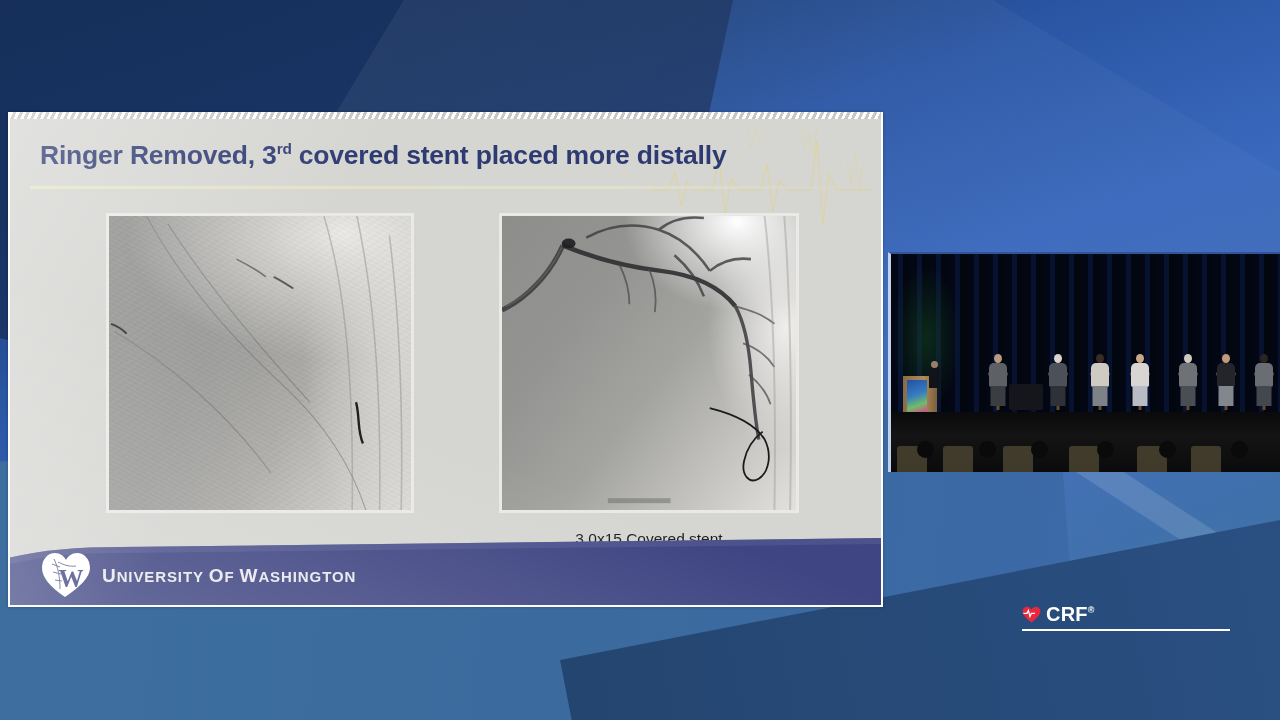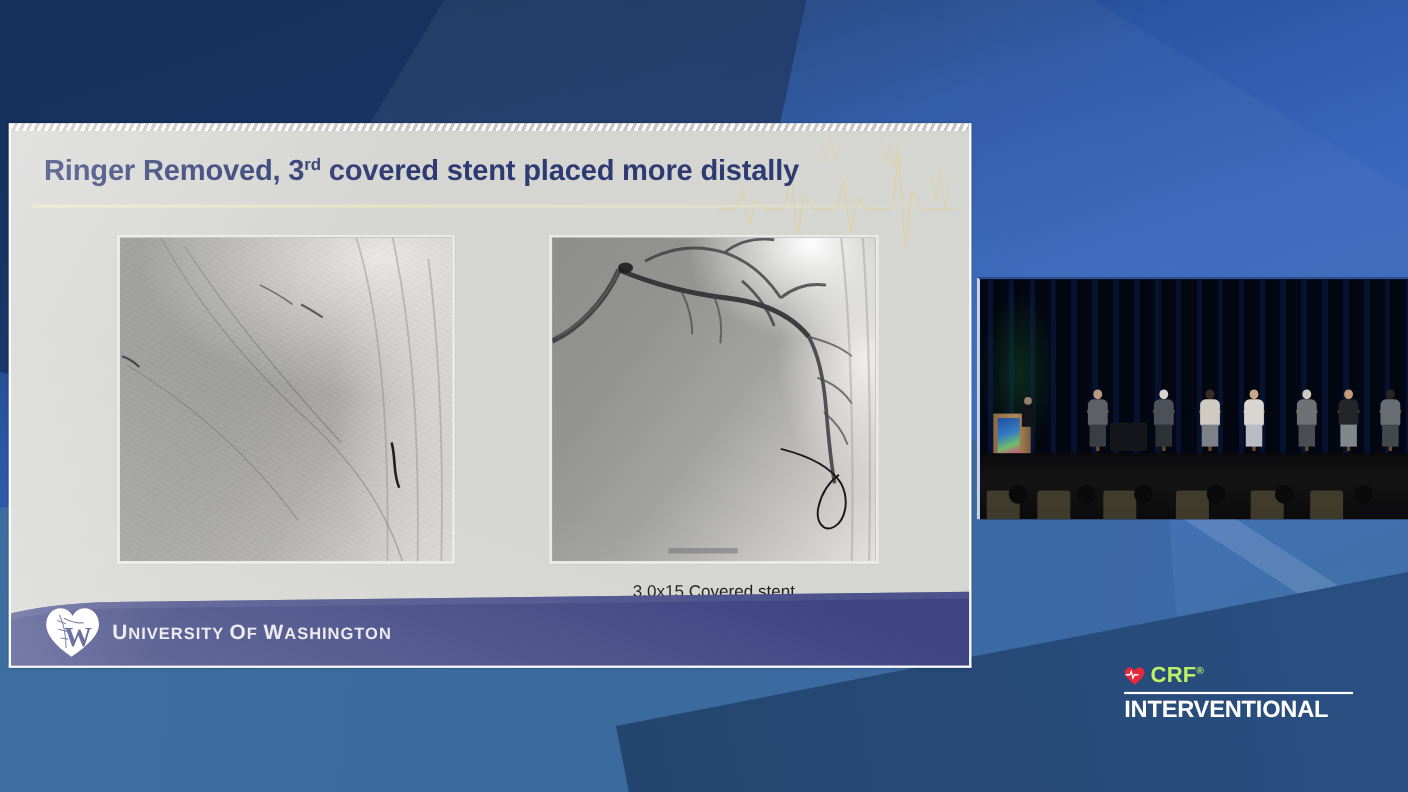--- a/index.html
+++ b/index.html
@@ -207,21 +207,21 @@
           width:20px; height:4px; background:#6b4a2c; border-radius:2px; }
   .hitable{ position:absolute; bottom:62px; width:34px; height:26px;
           background:#14161c; border-radius:2px; }
   .bottle{ position:absolute; bottom:48px; width:3px; height:9px;
           background:#8fb7d8; border-radius:1px; opacity:.8; }
 
   
   #crf{ position:absolute; left:1022px; top:603px; width:220px; }
   .crf-top{ display:flex; align-items:center; gap:5px; }
   .crf-heart{ width:19px; height:17px; }
-  #crf-word{ color:#bef264; font-size:20px; font-weight:700; letter-spacing:.2px; }
+  #crf-word{ color:#ffffff; font-size:20px; font-weight:700; letter-spacing:.2px; }
   #crf-word sup{ font-size:.45em; vertical-align:super; }
   .crf-rule{ height:2px; background:#fff; margin:3px 0 4px 0; width:208px; }
   #crf-l1,#crf-l2{ color:#fff; font-weight:700; font-size:21.5px;
                    letter-spacing:-.2px; line-height:1.02; white-space:nowrap; }
 </style>
 </head>
 <body>
 
 <div id="bg">
   <div class="bg-base"></div>
@@ -445,14 +445,13 @@
   <div class="crf-top">
     <svg class="crf-heart" viewBox="0 0 19 17">
       <path d="M9.5 16.4 C3.4 11.6 0.6 8.4 0.6 5.4 C0.6 2.6 2.6 0.8 5 0.8
                C6.8 0.8 8.5 1.9 9.5 3.4 C10.5 1.9 12.2 0.8 14 0.8
                C16.4 0.8 18.4 2.6 18.4 5.4 C18.4 8.4 15.6 11.6 9.5 16.4 Z" fill="#e8283c"></path>
       <path d="M1.4 7.4 L5 7.4 L6.4 4.6 L8 10.4 L9.4 7.4 L13 7.4" fill="none" stroke="#ffffff" stroke-width="1.25"></path>
     </svg>
     <div id="crf-word"><span>CRF</span><sup>®</sup></div>
   </div>
   <div class="crf-rule"></div>
-  <div id="crf-l1">INTERVENTIONAL</div>
 </div>
 
 </body></html>

